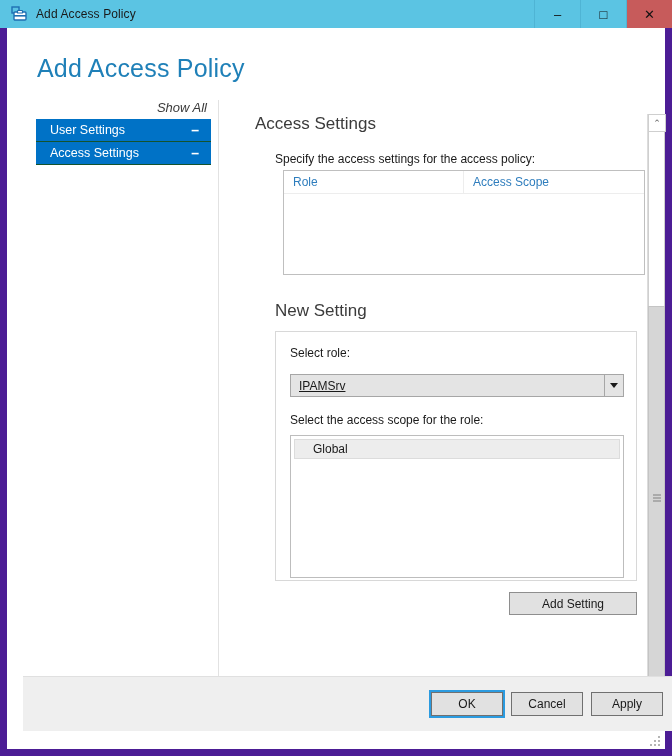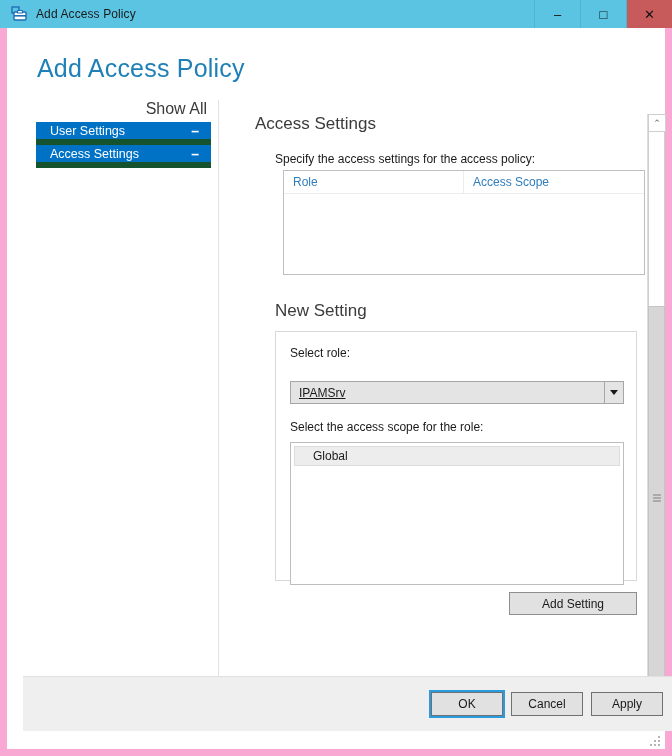--- a/index.html
+++ b/index.html
@@ -8,21 +8,21 @@
     width: 672px; height: 756px;
     font-family: "Liberation Sans", sans-serif;
     overflow: hidden;
   }
   body { background: #5BC4E3; }
 
   
   .window {
     position: absolute; left: 0; top: 0;
     width: 672px; height: 756px;
-    background: #f9a8d4;
+    background: #4c1d95;
   }
   .titlebar {
     position: absolute; left: 0; top: 0;
     width: 672px; height: 28px;
     background: #5BC4E3;
     display: flex; align-items: center;
   }
   .title-icon {
     margin-left: 10px; margin-right: 8px;
     width: 18px; height: 18px;
@@ -61,34 +61,35 @@
     letter-spacing: 0.2px;
   }
 
   
   .nav {
     position: absolute; left: 29px; top: 72px;
     width: 175px;
   }
   .show-all {
     text-align: right;
-    font-size: 16px;
+    font-size: 13px;
     color: #3a3a3a;
     padding-right: 4px;
     padding-bottom: 4px;
     cursor: default;
+    font-style: italic;
   }
   .nav-item {
     background: #0072C6;
     color: #ffffff;
     height: 23px;
     display: flex; align-items: center;
     padding: 0 10px 0 14px;
     font-size: 12.5px;
-    border-bottom: 6px solid #14532d;
+    border-bottom: 1px solid #14532d;
     cursor: default;
   }
   .nav-item .nav-label { flex: 1; }
   .nav-item .nav-collapse {
     font-size: 14px; line-height: 1; font-weight: bold;
     padding-right: 2px;
   }
   .nav-divider {
     position: absolute; left: 211px; top: 72px;
     width: 1px; height: 605px;
@@ -159,21 +160,21 @@
     margin: 26px 0 10px 28px;
   }
   .groupbox {
     margin-left: 28px;
     width: 362px; height: 250px;
     border: 1px solid #D8D8D8;
     background: #ffffff;
     padding: 14px 14px 0 14px;
     position: relative;
   }
-  .lbl { font-size: 12px; color: #1a1a1a; margin-bottom: 21px; }
+  .lbl { font-size: 12px; color: #1a1a1a; margin-bottom: 14px; }
 
   .combo {
     width: 334px; height: 23px;
     border: 1px solid #A6A6A6;
     background: #E4E4E4;
     display: flex; align-items: center;
     position: relative;
     cursor: default;
   }
   .combo .val { font-size: 12px; color: #1a1a1a; padding-left: 8px; flex: 1; text-decoration: underline; }

